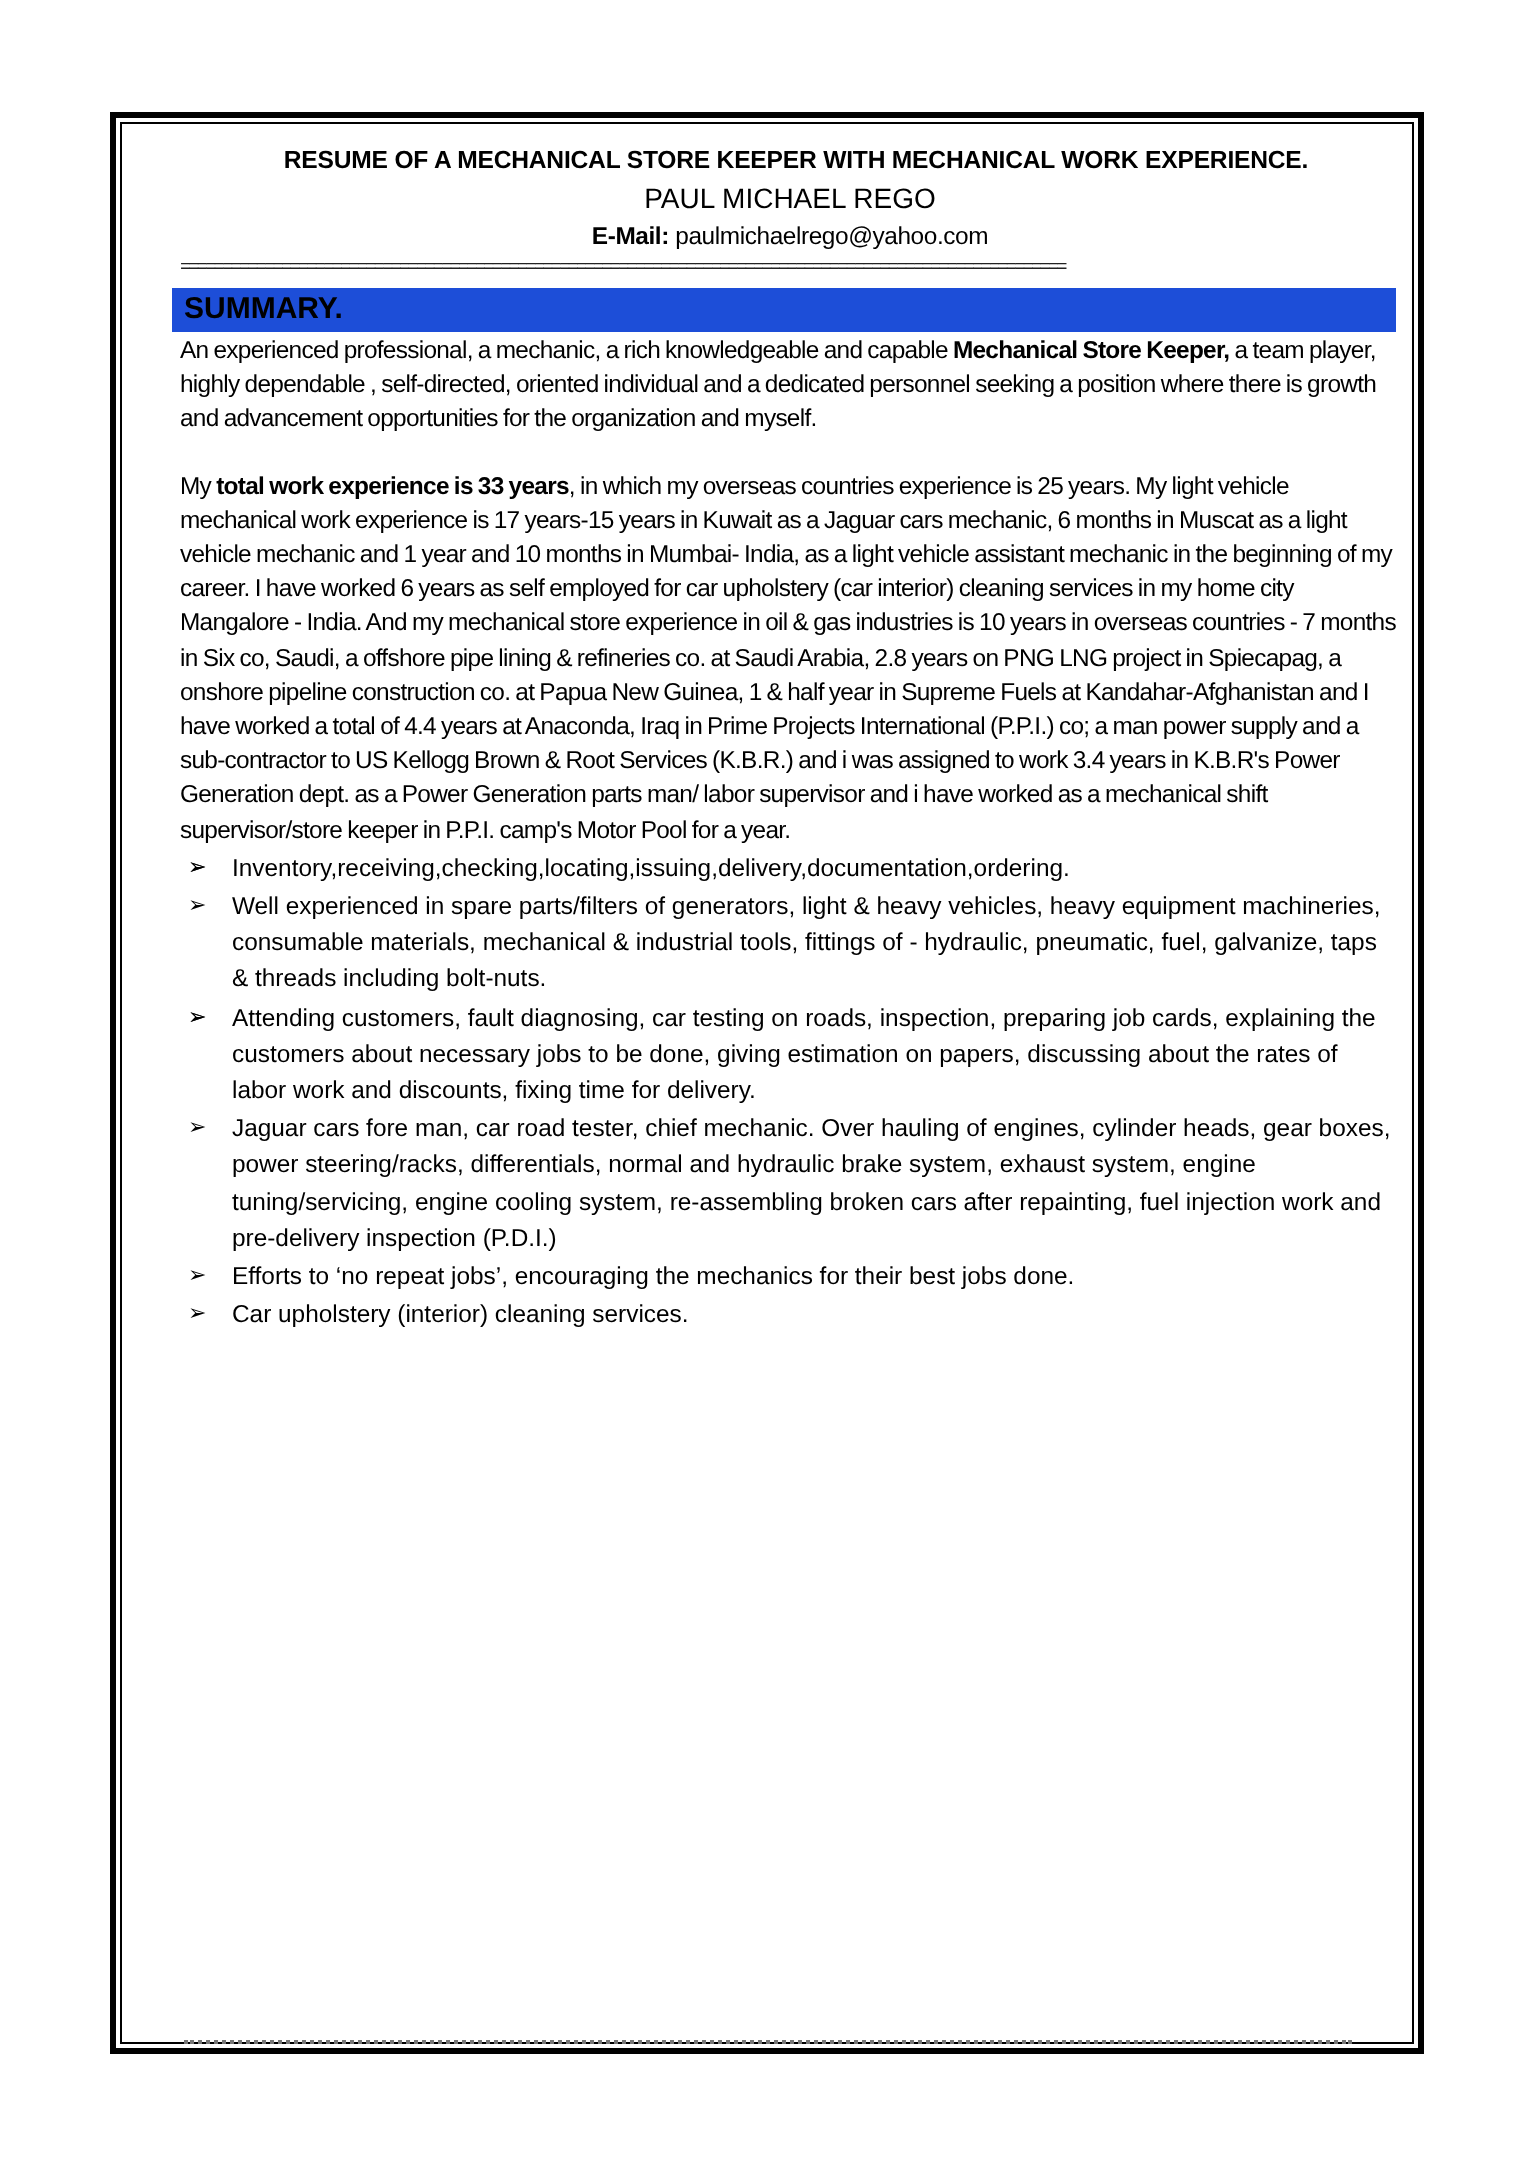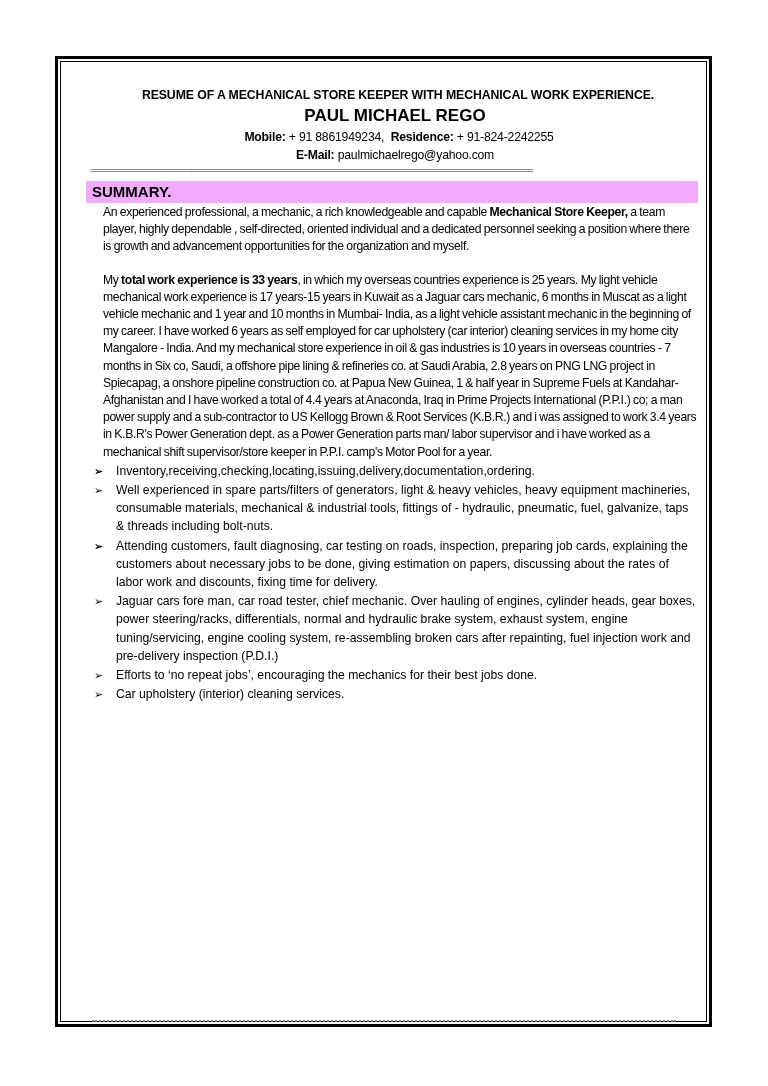--- a/index.html
+++ b/index.html
@@ -2,53 +2,50 @@
 <html><head>
 <meta charset="utf-8">
 <style>
   html, body { margin: 0; padding: 0; background: #ffffff; }
   body { width: 768px; height: 1086px; position: relative; overflow: hidden;
          font-family: "Liberation Sans", sans-serif; color: #000; }
   .page-border { position: absolute; left: 55px; top: 56px; width: 651px; height: 965px;
                  border: 3px solid #000; }
   .page-border-inner { position: absolute; left: 2px; top: 2px; right: 2px; bottom: 2px;
                  border: 1px solid #000; }
-  .content { position: absolute; left: 86px; top: 88px; width: 612px; }
+  .content { position: absolute; left: 86px; top: 73px; width: 612px; }
   .doc-title { text-align: center; font-weight: bold; font-size: 12.3px; margin: 0 0 4px 0;
                letter-spacing: -0.1px; padding-left: 12px; }
-  .name { text-align: center; font-weight: bold; font-size: 17px; margin: 0 0 4px 0; padding-left: 6px; }
+  .name { text-align: center; font-weight: normal; font-size: 14px; margin: 0 0 4px 0; padding-left: 6px; }
   .contact { text-align: center; font-size: 12.2px; margin: 0 0 4px 0; padding-left: 14px; letter-spacing: -0.2px;}
   .email { text-align: center; font-size: 12.2px; margin: 0; padding-left: 6px; letter-spacing: -0.2px;}
   .sep { font-family: "Liberation Mono", monospace; font-size: 9.2px; letter-spacing: -1.3px;
          white-space: nowrap; overflow: hidden; color: #222; margin: 3px 0 0 4px; height: 12px; line-height: 12px; }
-  .section-bar { background: #f0abfc; height: 22px; line-height: 22px; font-weight: bold;
+  .section-bar { background: #1d4ed8; height: 22px; line-height: 22px; font-weight: bold;
                  font-size: 15px; padding-left: 6px; margin-top: 4px; }
-  p.body { font-size: 12.2px; line-height: 17.2px; margin: 1px 0 0 17px; letter-spacing: -0.35px; word-spacing: -0.5px; }
+  p.body { font-size: 12.2px; line-height: 17.2px; margin: 1px 0 0 4px; letter-spacing: -0.35px; word-spacing: -0.5px; }
   p.gap { margin-top: 16px; }
   .sub { font-weight: bold; font-size: 12.2px; margin: 2px 0 2px 6px; line-height: 18px; letter-spacing: 0.1px;}
   ul.skills { list-style: none; margin: 0; padding: 0; }
   ul.skills li { position: relative; padding-left: 30px; font-size: 12.2px; line-height: 18.2px;
                  letter-spacing: 0px; word-spacing: 0px; margin-bottom: 1px; }
   ul.skills li .bullet { position: absolute; left: 8px; top: 0; font-size: 11px; }
   .bottom-dash { position: absolute; left: 92px; top: 1020px; width: 584px; height: 0;
                  border-top: 2px dotted #777; }
 </style>
 </head>
 <body>
 
 <div class="page-border">
   <div class="page-border-inner"></div>
 </div>
 
 <div class="content">
   <div class="doc-title">RESUME OF A MECHANICAL STORE KEEPER WITH MECHANICAL WORK EXPERIENCE.</div>
   <div class="name">PAUL MICHAEL REGO</div>
-  <div class="contact">
-    <b>Mobile:</b><span> + 91 8861949234,</span>&nbsp; <b>Residence:</b><span> + 91-824-2242255</span>
-  </div>
   <div class="email">
     <b>E-Mail:</b><span> paulmichaelrego@yahoo.com</span>
   </div>
   <div class="sep">=========================================================================================================</div>
 
   <div class="section-bar">SUMMARY.</div>
   <p class="body"><span>An experienced professional, a mechanic, a rich knowledgeable and capable </span><b>Mechanical Store Keeper,</b><span> a team player, highly dependable , self-directed, oriented individual and a dedicated personnel seeking a position where there is growth and advancement opportunities for the organization and myself.</span></p>
   <p class="body gap"><span>My </span><b>total work experience is 33 years</b><span>, in which my overseas countries experience is 25 years. My light vehicle mechanical work experience is 17 years-15 years in Kuwait as a Jaguar cars mechanic, 6 months in Muscat as a light vehicle mechanic and 1 year and 10 months in Mumbai- India, as a light vehicle assistant mechanic in the beginning of my career. I have worked 6 years as self employed for car upholstery (car interior) cleaning services in my home city Mangalore - India. And my mechanical store experience in oil  &amp; gas industries  is 10 years in overseas countries - 7 months in Six co, Saudi, a offshore pipe lining &amp; refineries co. at Saudi Arabia,  2.8 years on PNG LNG project in Spiecapag, a onshore pipeline construction co. at Papua New Guinea, 1 &amp; half year in Supreme Fuels at Kandahar-Afghanistan and I have worked a total of 4.4 years at Anaconda, Iraq in Prime Projects International (P.P.I.) co; a man power supply and a sub-contractor to US Kellogg Brown &amp; Root Services (K.B.R.) and i was assigned to work 3.4 years in K.B.R's Power Generation dept. as a Power Generation parts man/ labor supervisor and i have worked as a mechanical shift supervisor/store keeper in P.P.I. camp's Motor Pool for a year.</span></p>
 
 

